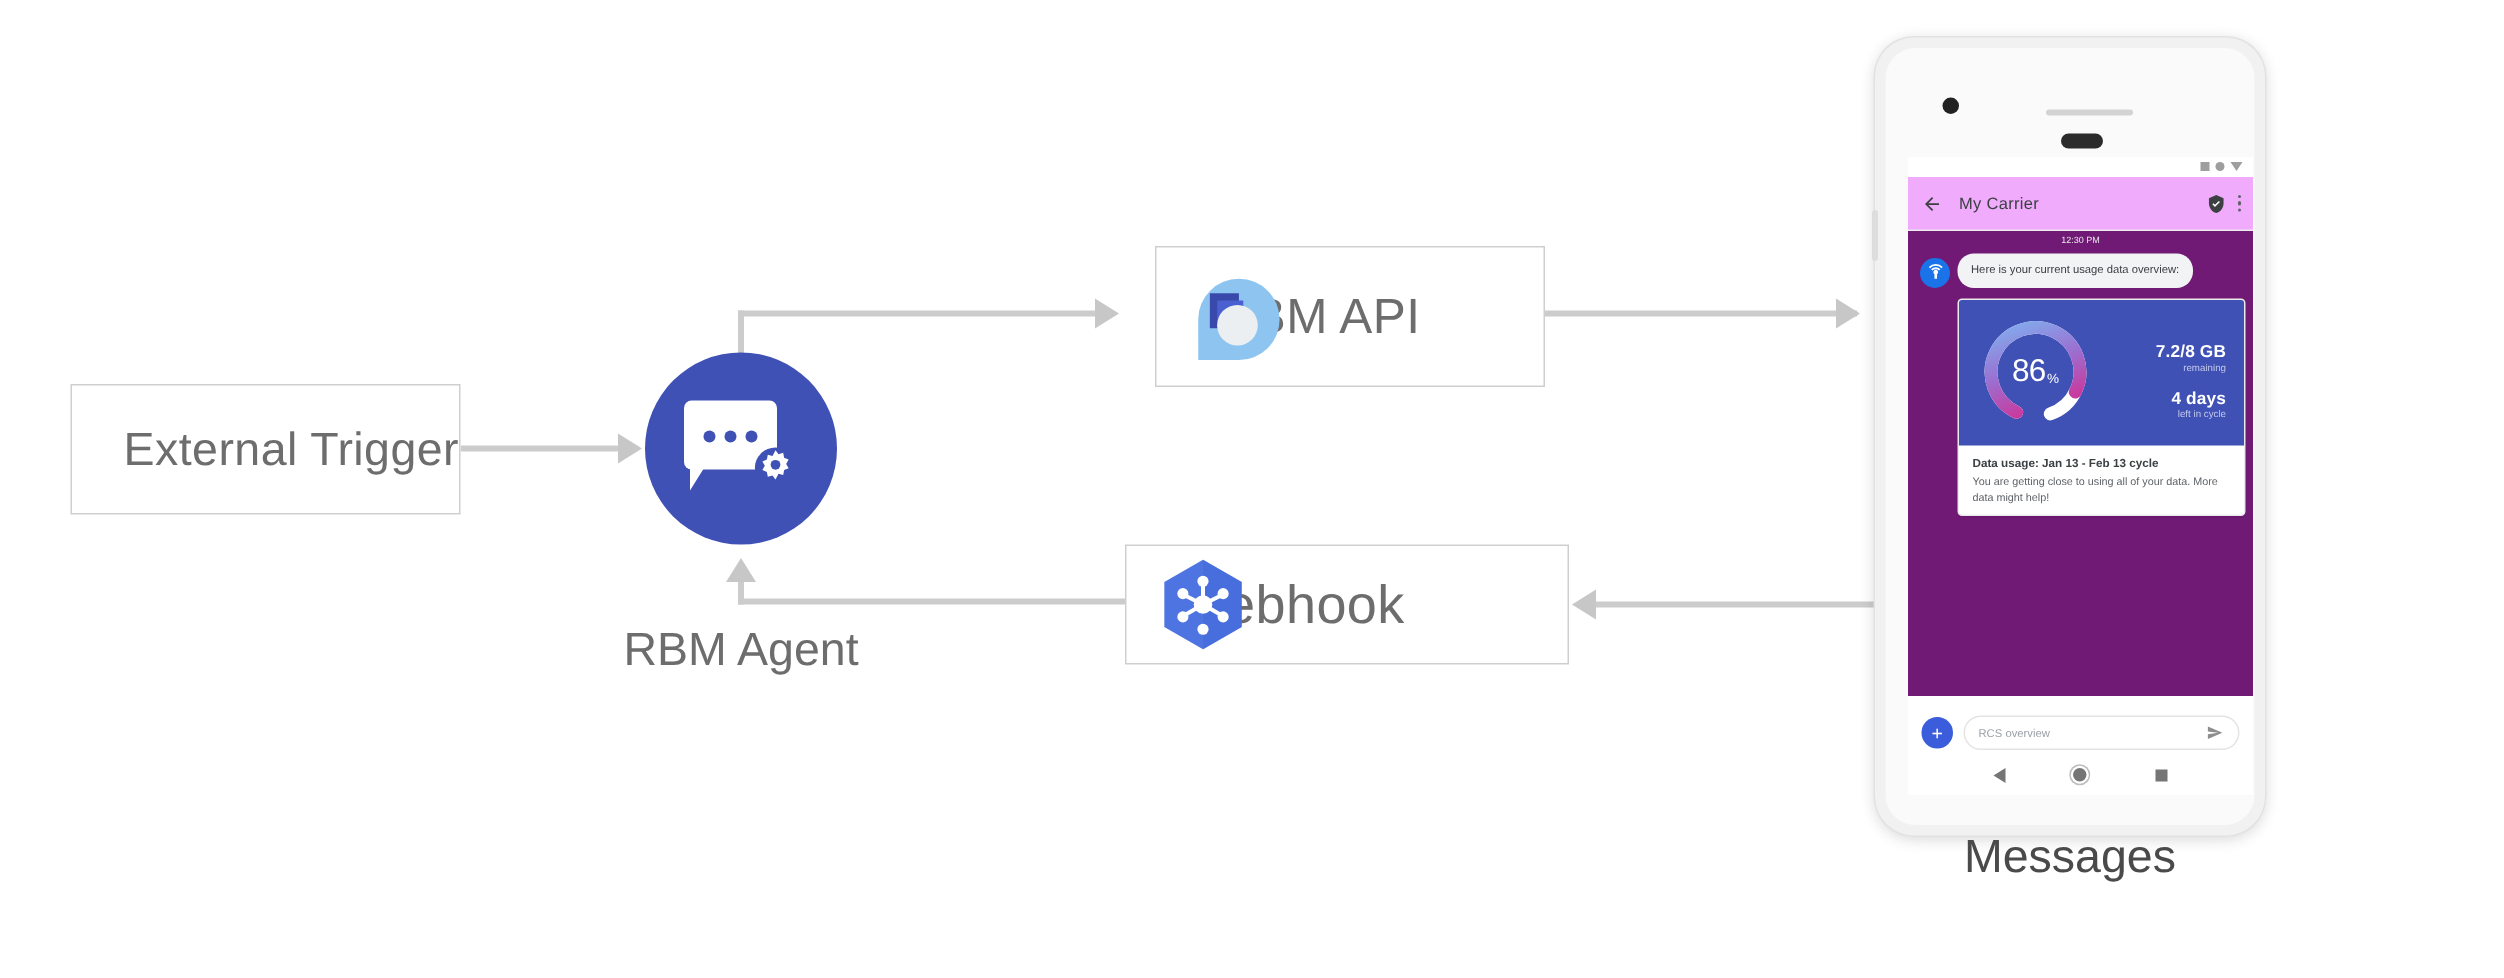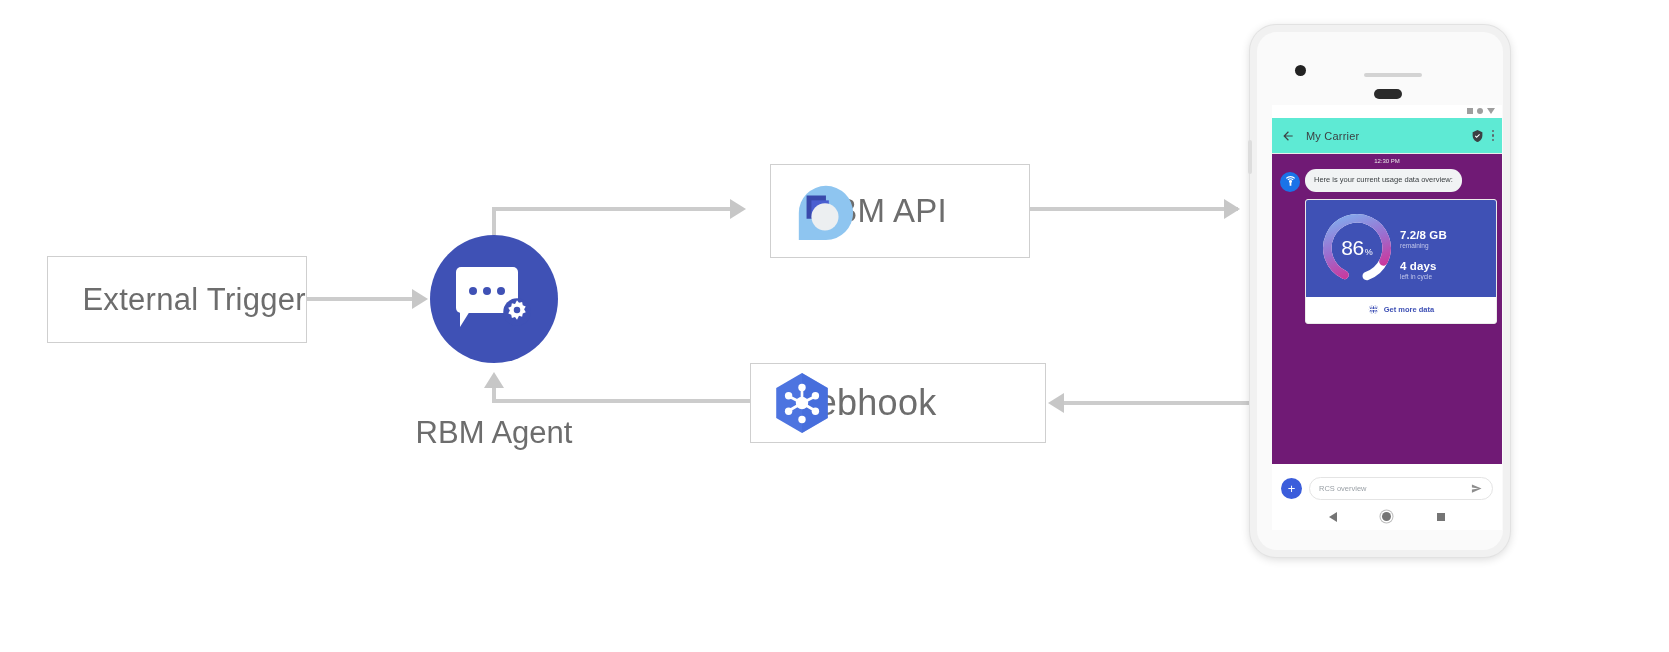--- a/index.html
+++ b/index.html
@@ -69,21 +69,21 @@
 
   #screen{position:absolute;left:15px;top:73px;width:230px;height:425px;background:#fff;}
 
   #statusbar{height:13px;position:relative;background:#fff;}
   .sb-icons{position:absolute;right:7px;top:3px;display:flex;gap:4px;align-items:center;}
   .sb-sq{width:6px;height:6px;background:#9e9e9e;}
   .sb-ci{width:6px;height:6px;border-radius:50%;background:#9e9e9e;}
   .sb-tri{width:0;height:0;border-left:4px solid transparent;border-right:4px solid transparent;
           border-top:6px solid #9e9e9e;}
 
-  #appbar{height:35px;display:flex;align-items:center;padding:0 9px;background:#5eead4;
+  #appbar{height:35px;display:flex;align-items:center;padding:0 9px;background:#f0abfc;
           border-bottom:1px solid #ececec;position:relative;}
   #appbar .title{font-size:11px;color:#3c4043;margin-left:11px;letter-spacing:.2px;}
   .backarrow{width:14px;height:14px;position:relative;}
   .appbar-right{position:absolute;right:8px;display:flex;align-items:center;gap:8px;}
   .shield{width:13px;height:14px;}
   .kebab{display:flex;flex-direction:column;gap:2px;align-items:center;}
   .kebab i{width:2.5px;height:2.5px;border-radius:50%;background:#5f6368;display:block;}
 
   #convo{position:relative;height:310px;background:#701a75;padding:10px 8px 0 8px;box-sizing:border-box;}
   .timestamp{text-align:center;font-size:6px;color:#e8e8e8;margin-top:-6px;margin-bottom:5px;}
@@ -97,21 +97,21 @@
   
   .card{margin-left:25px;margin-top:7px;width:190px;background:#fff;border:1px solid #ebebeb;
         border-radius:3px;overflow:hidden;box-shadow:0 1px 1px rgba(0,0,0,.05);}
   .card-media{background:#3f51b5;height:97px;display:flex;align-items:center;padding:0 12px;
         box-sizing:border-box;position:relative;}
   .gauge-wrap{position:relative;width:78px;height:78px;flex:0 0 78px;}
   .gauge-num{position:absolute;inset:0;display:flex;align-items:center;justify-content:center;
         color:#fff;}
   .gauge-num b{font-size:21px;font-weight:400;letter-spacing:-.5px;}
   .gauge-num s{font-size:9px;text-decoration:none;margin-left:1px;margin-top:7px;}
-  .card-stats{flex:1;text-align:left;color:#fff;padding-left:4px;margin-top:12px;}
+  .card-stats{flex:1;text-align:right;color:#fff;padding-left:4px;margin-top:12px;}
   .stat-big{font-size:11.5px;font-weight:700;letter-spacing:.1px;}
   .stat-sm{font-size:6.5px;color:#c3c8ec;margin-top:1px;}
   .stat-gap{height:11px;}
   .card-body{padding:7px 9px 6px 9px;}
   .card-title{font-size:7.8px;font-weight:700;color:#3c4043;margin-bottom:3px;}
   .card-desc{font-size:7.2px;color:#5f6368;line-height:1.5;}
   .card-action{display:flex;align-items:center;justify-content:center;gap:5px;
         padding:7px 0 8px 0;font-size:7.5px;color:#3f51b5;font-weight:600;}
   .globe{width:11px;height:11px;}
 
@@ -279,26 +279,23 @@
                 </div>
               </div>
               <div class="card-stats">
                 <div class="stat-big">7.2/8 GB</div>
                 <div class="stat-sm">remaining</div>
                 <div class="stat-gap"></div>
                 <div class="stat-big">4 days</div>
                 <div class="stat-sm">left in cycle</div>
               </div>
             </div>
-            <div class="card-action">
-              <svg class="globe" viewBox="0 0 24 24">
-                <circle cx="12" cy="12" r="10" fill="#3f51b5"></circle>
-                <path d="M12 2a10 10 0 0 0 0 20 10 10 0 0 0 0-20zm0 2.2c1.3 1.4 2.2 4 2.3 6.8H9.7c.1-2.8 1-5.4 2.3-6.8zM7.6 11H4.3a7.8 7.8 0 0 1 3.9-6 16 16 0 0 0-.6 6zm0 2a16 16 0 0 0 .6 6 7.8 7.8 0 0 1-3.9-6zm2.1 0h4.6c-.1 2.8-1 5.4-2.3 6.8-1.3-1.4-2.2-4-2.3-6.8zm6.7 0h3.3a7.8 7.8 0 0 1-3.9 6 16 16 0 0 0 .6-6zm0-2a16 16 0 0 0-.6-6 7.8 7.8 0 0 1 3.9 6z" fill="#ffffff"></path>
-              </svg>
-              <span>Get more data</span>
+            <div class="card-body">
+              <div class="card-title">Data usage: Jan 13 - Feb 13 cycle</div>
+              <div class="card-desc">You are getting close to using all of your data. More data might help!</div>
             </div>
           </div>
         </div>
 
         <div id="composer">
           <div class="plusbtn">+</div>
           <div class="inputpill">
             <span class="ph">RCS overview</span>
             <svg class="sendicon" viewBox="0 0 24 24">
               <path d="M2 21l21-9L2 3v7l15 2-15 2z" fill="#8d8d8d"></path>
@@ -309,13 +306,14 @@
         <div id="navbar">
           <span class="nav-back"></span>
           <span class="nav-home"></span>
           <span class="nav-rec"></span>
         </div>
 
       </div>
     </div>
   </div>
 
+  <div id="messages-label">Messages</div>
 </div>
 
 </body></html>

